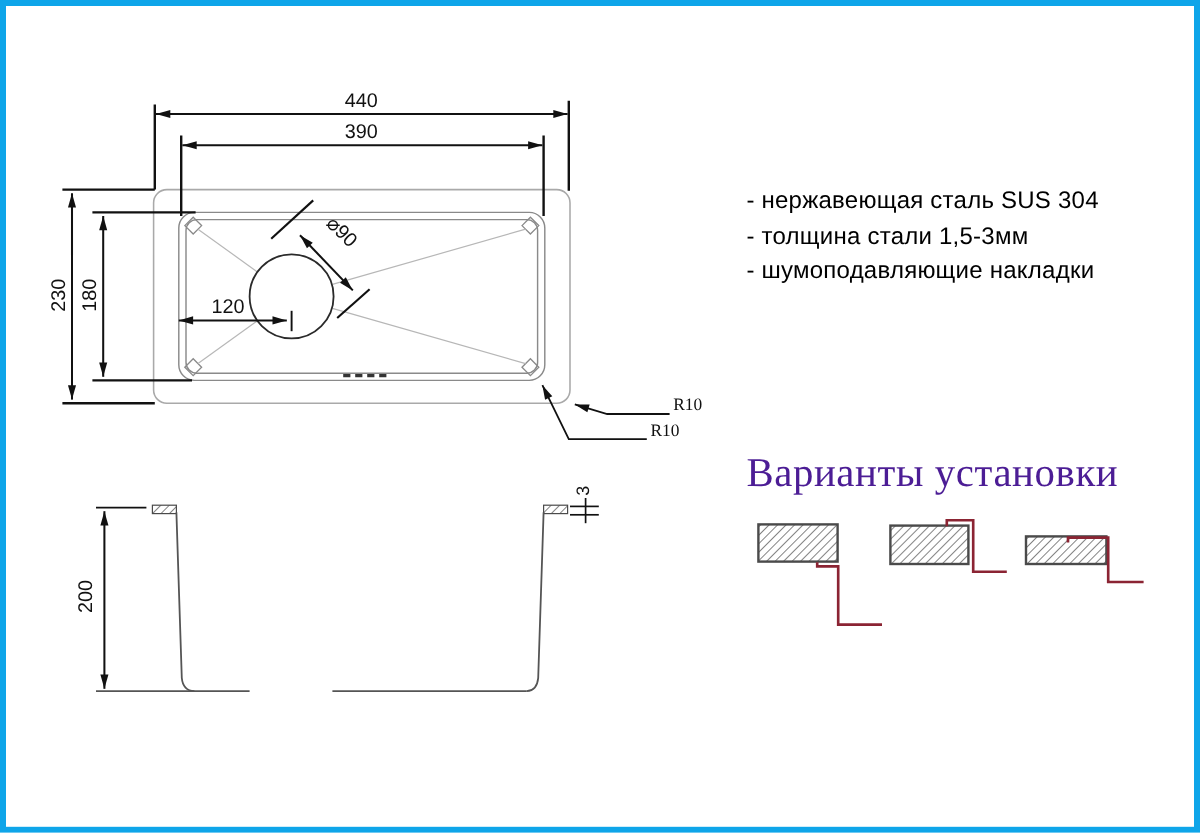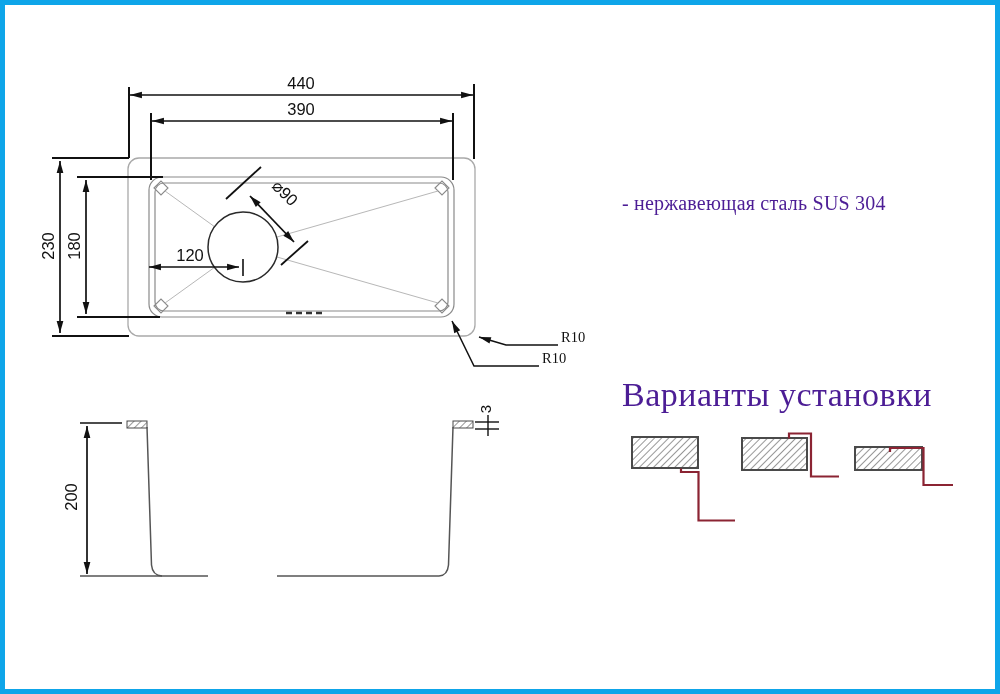--- a/index.html
+++ b/index.html
@@ -8,25 +8,24 @@
     width:1000px;height:694px;
     background:#ffffff;
     box-sizing:border-box;
     border:5px solid #0ea5e9;
     overflow:hidden;
     font-family:"Liberation Sans",sans-serif;
   }
   #drawing{position:absolute;left:0;top:0;}
   .features{
     position:absolute;left:617px;top:148px;
-    font-family:Liberation Serif, serif;
-    font-size:20px;line-height:29.5px;color:#4c1d95;
+    font-family:Liberation Sans, sans-serif;
+    font-size:20px;line-height:29.5px;color:#000000;
     letter-spacing:0.2px;
     white-space:nowrap;
-    margin-top:36px;
   }
   .install-title{
     position:absolute;left:617px;top:371px;
     font-family:"Liberation Serif",serif;
     font-size:34px;color:#4c1d95;
     letter-spacing:0.5px;
     white-space:nowrap;
   }
   
   text{fill:#111;}
@@ -169,17 +168,19 @@
 
       <g>
         <rect x="850" y="442" width="67" height="23" fill="url(#hatch)" stroke="#4a4a4a" stroke-width="2"></rect>
         <path d="M885,447 L885,443 L918.5,443 L918.5,480 L948,480" fill="none" stroke="#8b2433" stroke-width="2.2"></path>
       </g>
     </g>
   </svg>
 
   <div class="features">
     <div>- нержавеющая сталь SUS 304</div>
+    <div>- толщина стали 1,5-3мм</div>
+    <div>- шумоподавляющие накладки</div>
   </div>
 
   <div class="install-title">Варианты установки</div>
 
 </div>
 
 </body></html>

